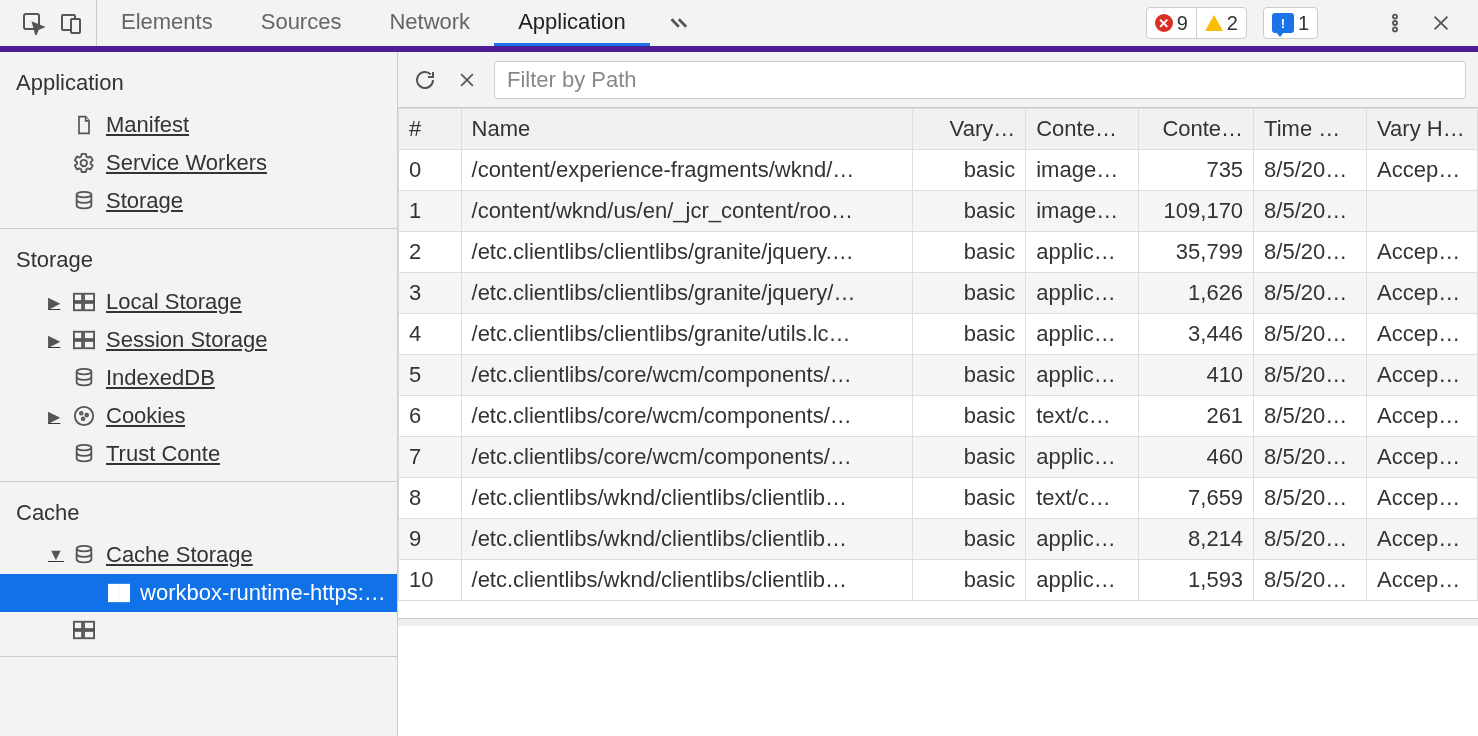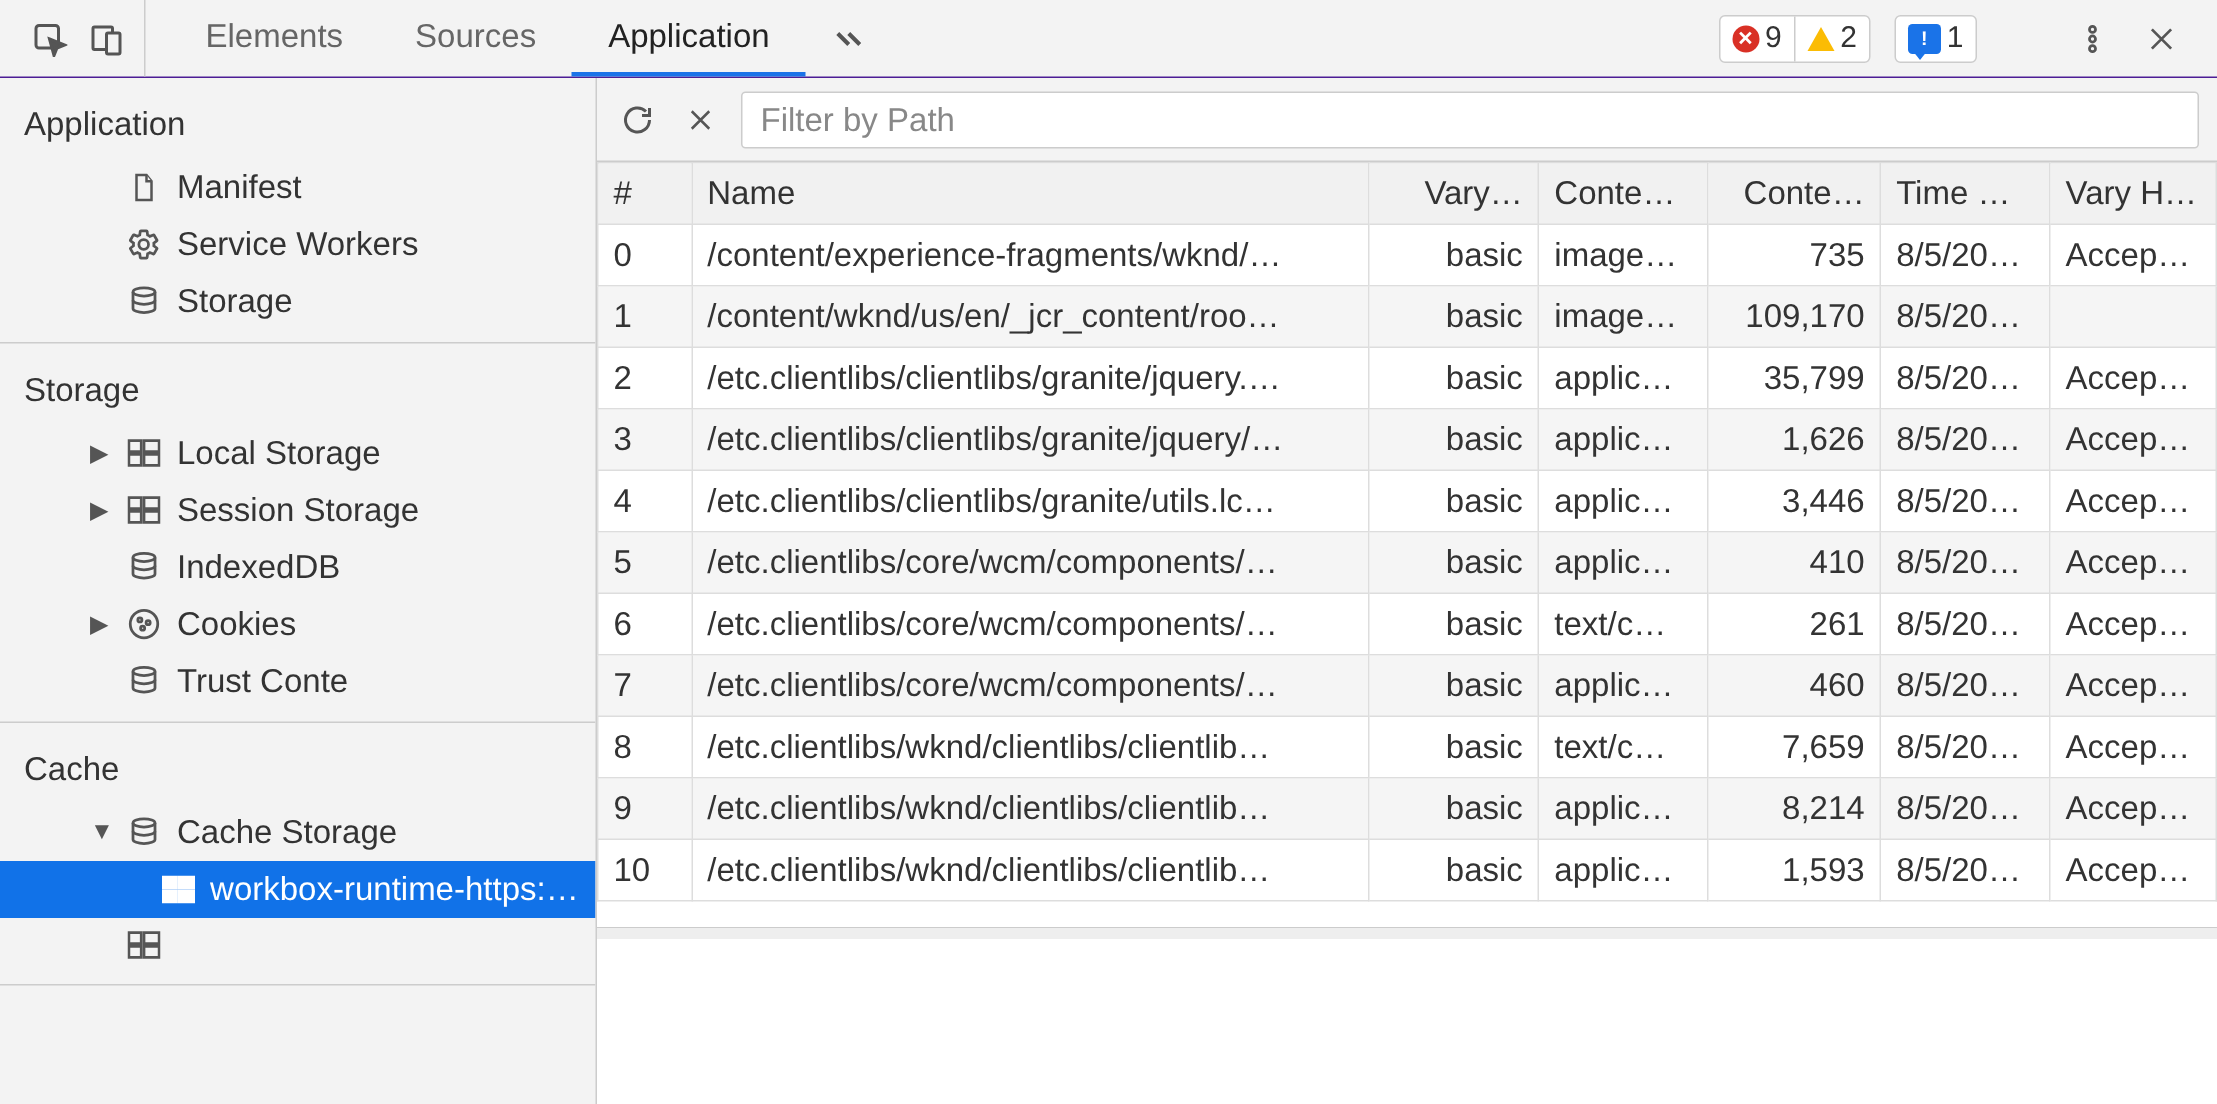--- a/index.html
+++ b/index.html
@@ -12,23 +12,22 @@
     height: 736px;
     overflow: hidden;
     display: flex;
     flex-direction: column;
   }
   
   .topbar {
     height: 52px;
     display: flex;
     align-items: center;
-    border-bottom: 1px solid #4c1d95;
+    border-bottom: 6px solid #4c1d95;
     background: #f3f3f3;
-    gap: 16px;
   }
   .topbar-left {
     display: flex;
     align-items: center;
     gap: 8px;
     padding-left: 18px;
     padding-right: 10px;
     border-right: 1px solid #ccc;
     height: 100%;
   }
@@ -108,21 +107,21 @@
   .section-title {
     font-size:22px; color:#333; padding: 18px 16px 10px 16px;
   }
   .section { border-bottom:1px solid #ccc; padding-bottom:8px; }
   .tree-item {
     display:flex; align-items:center; gap:10px;
     font-size:22px; color:#333; padding: 6px 10px 6px 28px;
     cursor:pointer;
     white-space:nowrap; overflow:hidden; text-overflow: ellipsis;
   }
-  .tree-item.indent1 { padding-left: 60px; }
+  .tree-item.indent1 { padding-left: 48px; text-decoration: underline; }
   .tree-item.indent2 { padding-left: 84px; }
   .tree-item.selected { background:#1172e8; color:#fff; }
   .tree-arrow {
     width:14px; display:inline-block; color:#555; font-size:16px;
   }
   .tree-arrow.empty { visibility:hidden; }
   .tree-icon { width:24px; height:24px; display:flex; align-items:center; justify-content:center; }
   .tree-label { overflow:hidden; text-overflow:ellipsis; white-space:nowrap; }
   
   .content {
@@ -177,20 +176,21 @@
     <span class="icon-btn">
       <svg width="24" height="24" viewBox="0 0 24 24">
           <rect x="3" y="4" width="13" height="15" rx="1"></rect>
           <rect x="12" y="8" width="9" height="14" rx="1" fill="#f3f3f3"></rect>
         </svg>
     </span>
   </div>
   <div class="tabs">
     <div class="tab">Elements</div>
     <div class="tab">Sources</div>
+    <div class="tab">Network</div>
     <div class="tab active">Application</div>
     <div class="topbar-more">
       <svg width="22" height="22" viewBox="0 0 24 24">
           <path d="M6 8 L14 16 M14 8 L22 16" stroke-width="3"></path>
         </svg>
     </div>
   </div>
   <div class="topbar-right">
     <div class="badge-box">
       <div class="badge-seg">

